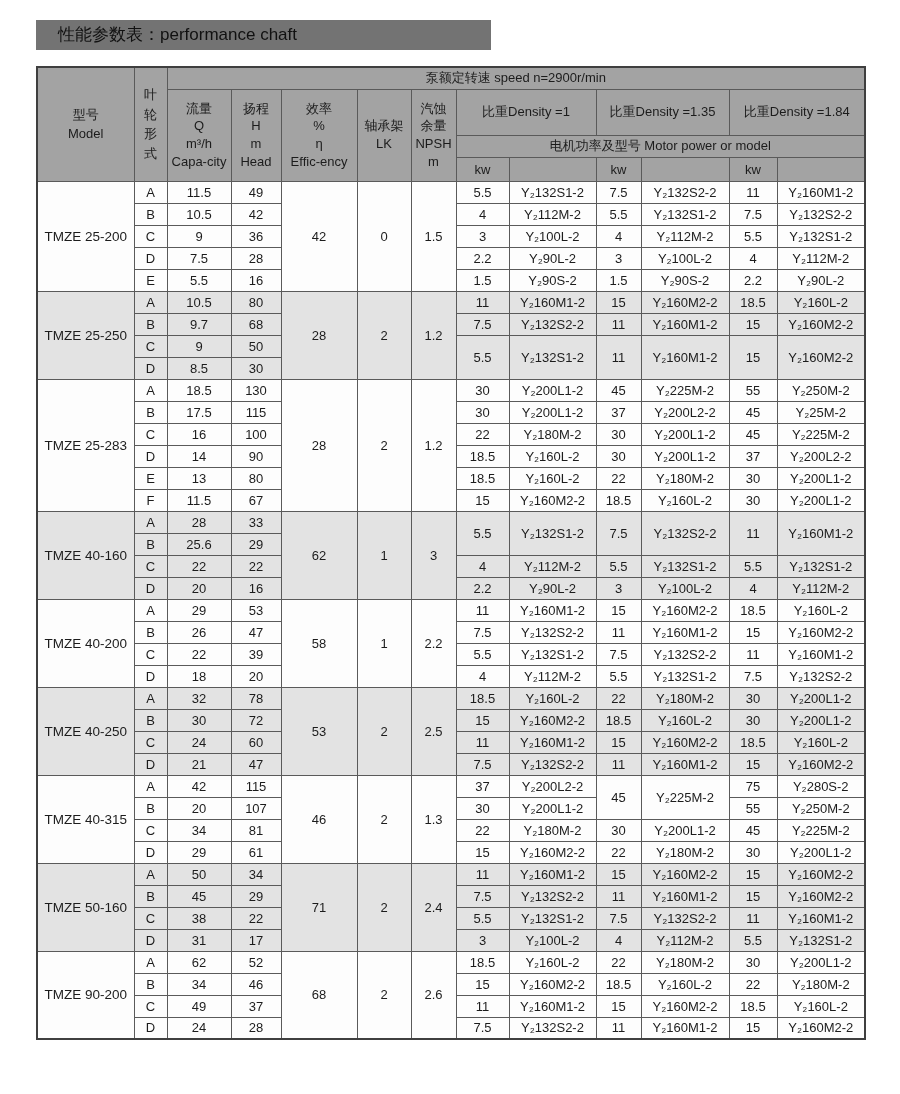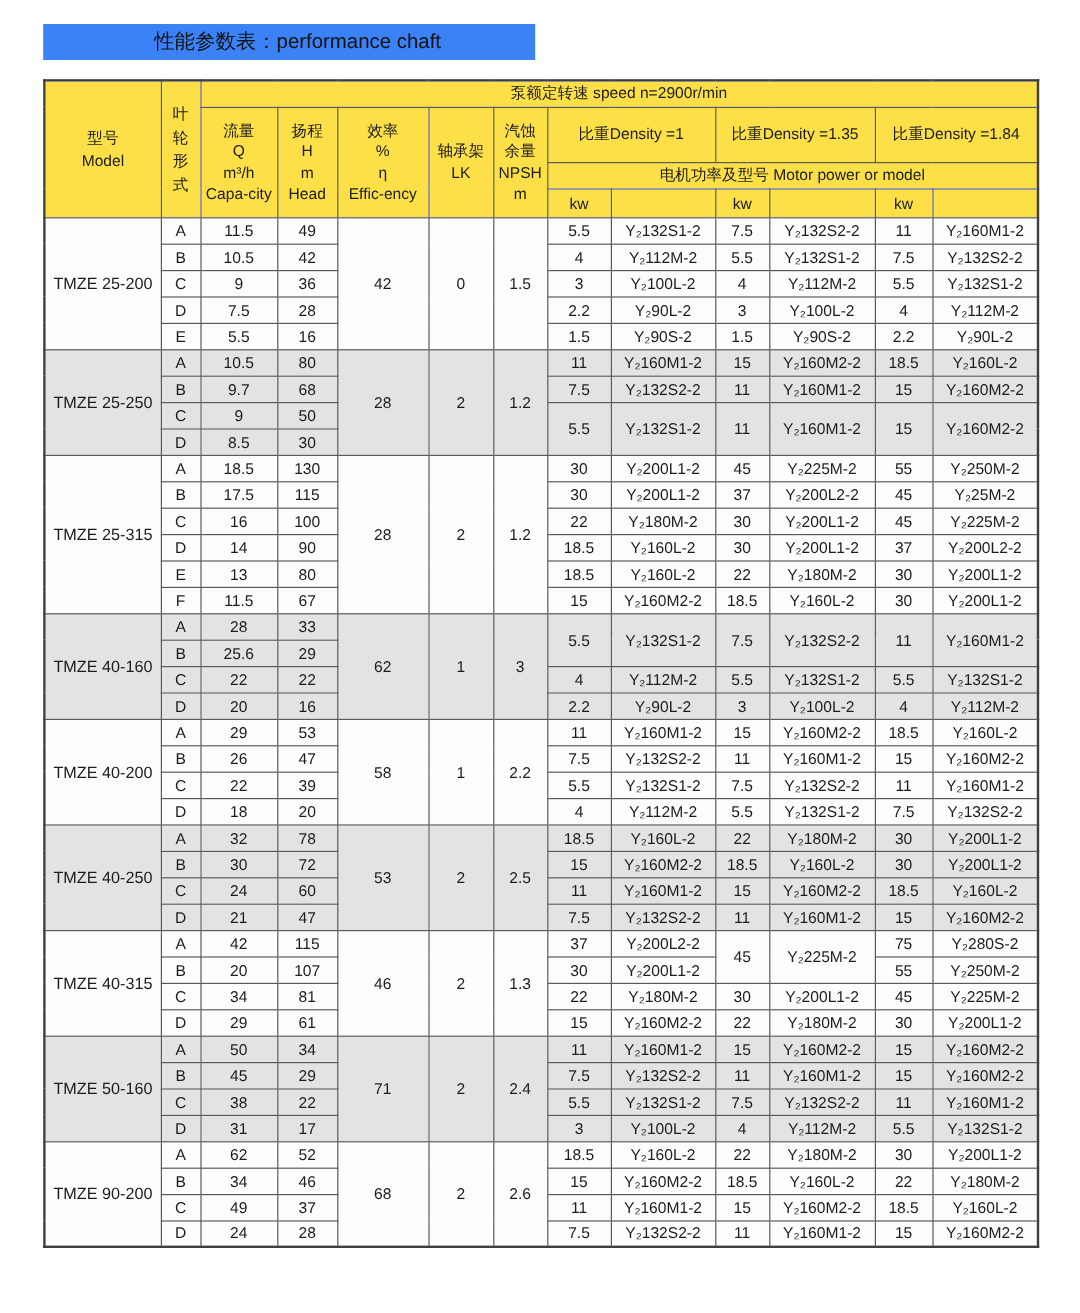--- a/index.html
+++ b/index.html
@@ -7,35 +7,35 @@
   body {
     width: 900px; height: 1094px;
     font-family: "Liberation Sans", sans-serif;
     color: #1c1c1c;
     overflow: hidden;
   }
   .page { padding: 10px 36px 0 36px; }
   .title-zh { font-size: 23px; font-weight: bold; letter-spacing: 2px; margin: 4px 0 0 24px; }
   .title-en { font-size: 15px; margin: 1px 0 0 24px; color: #1f1f1f; }
   .section-strip {
-    margin-top: 10px; background: #3b82f6; width: 410px;
-    padding: 3px 8px 4px 22px; font-size: 17px; color: #111; text-align: center;
+    margin-top: 10px; background: #737373; width: 455px;
+    padding: 3px 8px 4px 22px; font-size: 17px; color: #111;
   }
   table.perf {
     border-collapse: collapse; table-layout: fixed;
     width: 828px; margin-top: 16px;
     border: 2px solid #3f3f3f;
   }
   .perf th, .perf td {
     border: 1px solid #5a5a5a;
     text-align: center; vertical-align: middle;
     font-size: 13px; font-weight: normal;
     overflow: hidden; padding: 0 1px;
   }
-  .perf thead th { background: #fde047; font-size: 13px; }
+  .perf thead th { background: #a3a3a3; font-size: 13px; }
   .pre { white-space: pre-line; line-height: 1.35; }
   .h-speed th { height: 22px; }
   .h-density th { height: 46px; font-size: 13.5px; }
   .h-motor th { height: 22px; }
   .h-kw th { height: 24px; }
   .kw-h { text-align: left; padding-left: 12px; }
   .model-h { text-align: left; padding-left: 18px; font-size: 14px; line-height: 1.5; }
   .imp-h { line-height: 1.5; }
   .perf tbody td { height: 22px; background: #fdfdfd; }
   .perf tbody tr.sec-gray td { background: #e3e3e3; }
@@ -204,21 +204,21 @@
           <td rowspan="2">Y₂160M1-2</td>
           <td rowspan="2">15</td>
           <td rowspan="2">Y₂160M2-2</td>
         </tr>
         <tr class="sec-gray">
           <td>D</td>
           <td>8.5</td>
           <td>30</td>
         </tr>
         <tr class="sec-white">
-          <td rowspan="6" class="model-cell">TMZE 25-315</td>
+          <td rowspan="6" class="model-cell">TMZE 25-283</td>
           <td>A</td>
           <td>18.5</td>
           <td>130</td>
           <td rowspan="6">28</td>
           <td rowspan="6">2</td>
           <td rowspan="6">1.2</td>
           <td>30</td>
           <td>Y₂200L1-2</td>
           <td>45</td>
           <td>Y₂225M-2</td>

